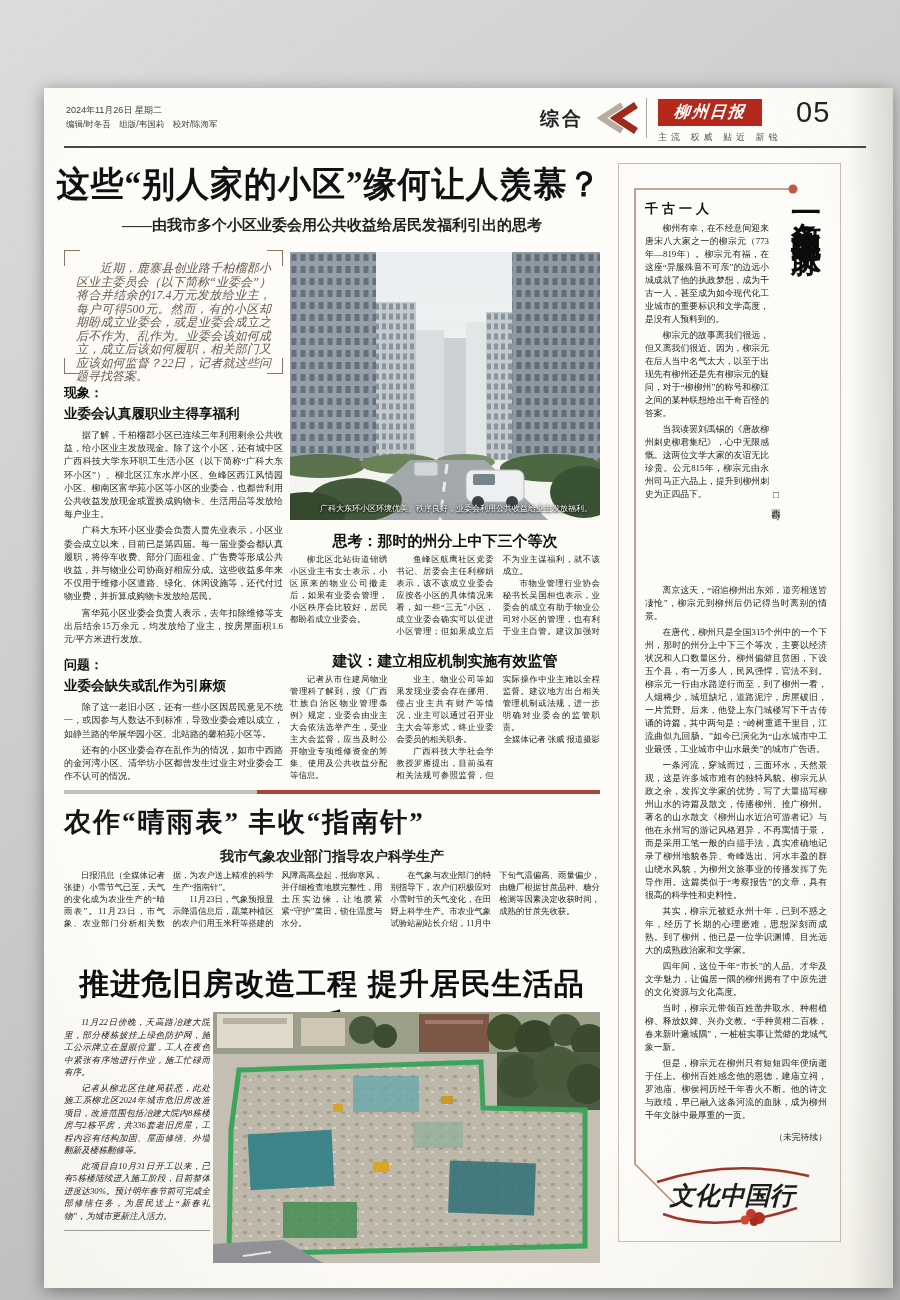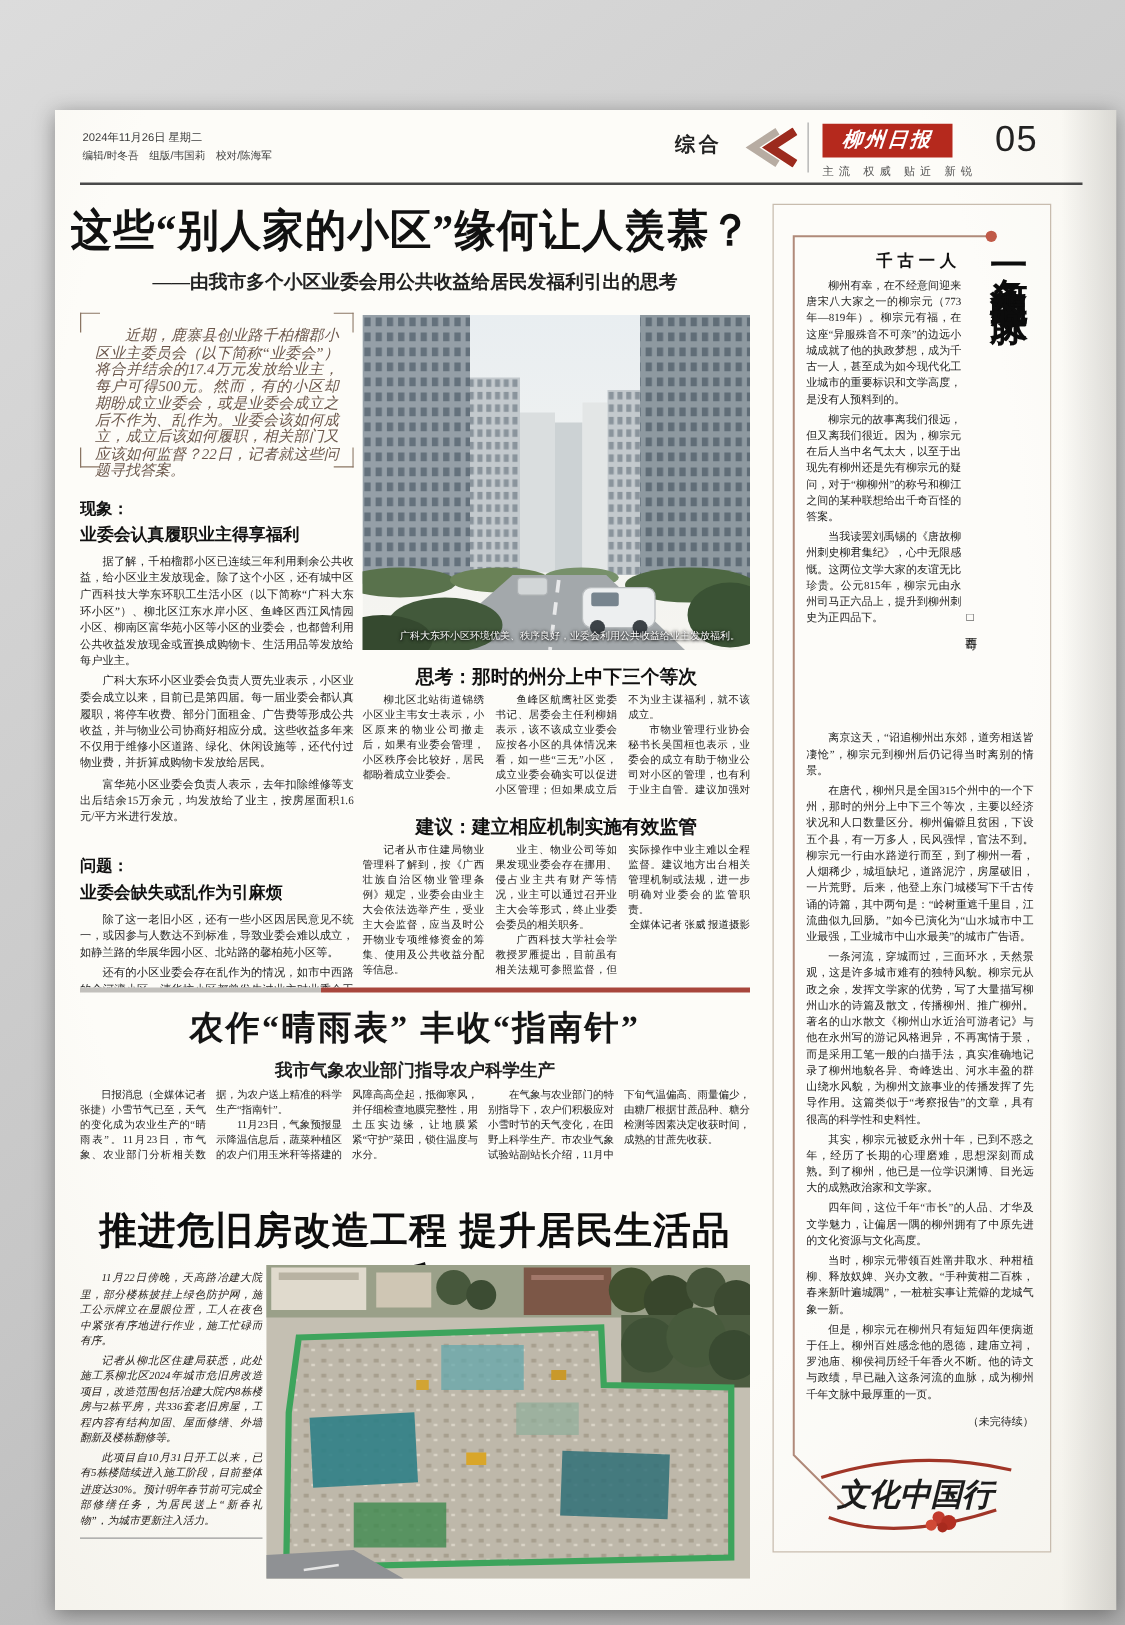--- a/index.html
+++ b/index.html
@@ -7,50 +7,50 @@
     background:linear-gradient(145deg,#dcdcdc 0%,#c6c6c6 55%,#aeaeae 100%);
     font-family:"Liberation Serif",serif;color:#1c1c1c}
   .abs{position:absolute}
   .paper{position:absolute;left:44px;top:88px;width:849px;height:1200px;
     background:radial-gradient(ellipse at 45% 35%, #fdfcf8 60%, #f2f0e9 100%);
     box-shadow:0 3px 16px rgba(0,0,0,.38)}
   .paper::after{content:"";position:absolute;right:0;top:0;width:44px;height:100%;
     background:linear-gradient(to right,rgba(0,0,0,0),rgba(0,0,0,.12));pointer-events:none}
   p{margin:0 0 3px;text-indent:2em}
   .small-date{font-size:9px;line-height:13px;color:#3d3d3d;font-family:"Liberation Sans",sans-serif}
-  .section-label{font-size:16px;font-weight:900;letter-spacing:3px;color:#222;font-family:Liberation Mono, monospace}
+  .section-label{font-size:19px;font-weight:900;letter-spacing:3px;color:#222;font-family:Liberation Mono, monospace}
   .mast{background:#b5291d;width:104px;height:27px;display:flex;align-items:center;justify-content:center}
   .mast span{color:#fff;font-weight:bold;font-style:italic;font-size:16px;letter-spacing:2px;transform:skewX(-5deg)}
   .slogan{font-size:9px;letter-spacing:4px;color:#555;font-family:"Liberation Sans",sans-serif}
   .pageno{font-size:29px;color:#222;font-family:"Liberation Sans",sans-serif;letter-spacing:1px}
   .hrule{background:#4a4a4a;height:2px}
   .a1-head{font-size:33px;font-weight:900;text-align:center;letter-spacing:1px;transform:scaleY(1.06);color:#111}
   .a1-sub{font-size:15px;font-weight:bold;text-align:center;color:#222}
   .introbox{position:relative;padding:12px 12px;font-size:12px;line-height:13.5px;
     font-style:italic;color:#6a564a;text-align:justify;height:100px}
   .introbox .c{position:absolute;width:15px;height:15px;border-color:#8a7563;border-style:solid}
   .c.tl{left:0;top:0;border-width:1.5px 0 0 1.5px}
   .c.tr{right:0;top:0;border-width:1.5px 1.5px 0 0}
   .c.bl{left:0;bottom:0;border-width:0 0 1.5px 1.5px}
   .c.br{right:0;bottom:0;border-width:0 1.5px 1.5px 0}
-  .shdr{font-family:"Liberation Sans",sans-serif;font-weight:bold;font-size:13px;color:#111;margin:24px 0 6px;text-indent:0}
+  .shdr{font-family:"Liberation Sans",sans-serif;font-weight:bold;font-size:13px;color:#111;margin:10px 0 6px;text-indent:0}
   .shdr .t2{display:block;font-size:13.5px;margin-top:3px}
   .body-col{font-size:9px;line-height:13.2px;text-align:justify;color:#1f1f1f}
   .chdr{font-family:"Liberation Sans",sans-serif;font-size:15px;font-weight:900;text-align:center;color:#111}
   .cols3{column-count:3;column-gap:9px;height:92px;overflow:hidden;font-size:8.4px;line-height:12px;text-align:justify}
   .cols3 p,.cols5 p{margin:0;text-indent:2em}
   .cols5{column-count:5;column-gap:8px;height:90px;overflow:hidden;font-size:8.4px;line-height:12px;text-align:justify}
   .by{text-align:right !important;text-indent:0 !important;font-weight:normal}
   .divider2{height:4px;background:linear-gradient(to right,#c2c0bc 0%,#c2c0bc 36%,#a8463c 36%,#a8463c 100%)}
-  .a2-head{font-size:27px;font-weight:900;text-align:center;letter-spacing:2px;color:#151515}
+  .a2-head{font-size:27px;font-weight:900;text-align:left;letter-spacing:2px;color:#151515}
   .a2-sub{font-size:14px;font-weight:bold;text-align:center;color:#222}
   .a3-head{font-family:"Liberation Sans",sans-serif;font-size:30px;font-weight:900;text-align:center;letter-spacing:1px;color:#0e0e0e}
   .kaiti{font-style:italic;font-size:8.6px;line-height:12.5px;text-align:justify;color:#26201c}
   .colbox{border:1px solid #c8bcae;background:rgba(255,255,255,.2)}
-  .kicker{font-weight:bold;font-size:13px;letter-spacing:4px;text-align:right;color:#111}
+  .kicker{font-weight:bold;font-size:13px;letter-spacing:4px;text-align:left;color:#111}
   .coltext{font-size:8.8px;line-height:13px;text-align:justify;color:#222}
   .vtitle{writing-mode:vertical-rl;font-family:"Liberation Sans",sans-serif;font-weight:900;
     font-size:30px;letter-spacing:3px;color:#0c0c0c;line-height:46px}
   .vtitle .part{font-size:12px;font-weight:bold;letter-spacing:1px}
   .vauthor{writing-mode:vertical-rl;font-size:9.5px;color:#222;letter-spacing:2px}
   .tbc{font-size:8.8px;text-align:right;color:#222}
   .cap{position:absolute;right:8px;bottom:6px;color:#fff;font-size:8px;font-family:"Liberation Sans",sans-serif;
     text-shadow:0 1px 2px rgba(0,0,0,.95),0 0 3px rgba(0,0,0,.85)}
   .vline{background:#a9a9a9;width:1px}
   .thinrule{background:#9a9a9a;height:1px}

